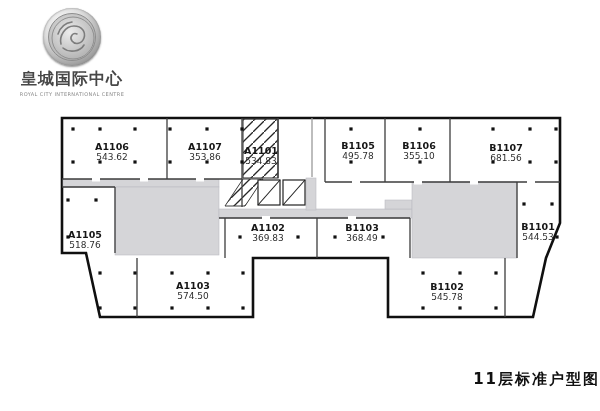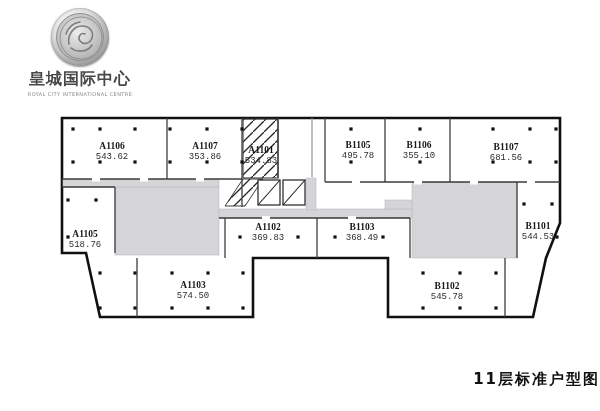--- a/index.html
+++ b/index.html
@@ -1,42 +1,42 @@
 <!DOCTYPE html>
 <html><head>
 <meta charset="utf-8">
 <style>
   html,body{margin:0;padding:0;background:#fff;}
   #stage{
     position:relative;width:600px;height:411px;background:#fff;overflow:hidden;
     font-family:"DejaVu Sans","Liberation Sans",sans-serif;
   }
   
-  .logo{position:absolute;left:14px;top:6px;width:132px;text-align:center;}
+  .logo{position:absolute;left:6px;top:6px;width:132px;text-align:center;}
   .medal{
     position:relative;width:58px;height:58px;margin:2px auto 0;border-radius:50%;
     background:radial-gradient(circle at 35% 28%,#fbfbfb,#dcdcdc 38%,#9a9a9a 78%,#c8c8c8);
     box-shadow:0 1px 2px rgba(0,0,0,.45), inset 0 0 2px #777;
   }
   .medal-inner{
     position:absolute;left:5px;top:5px;right:5px;bottom:5px;border-radius:50%;
     border:1px solid #8d8d8d;
     background:radial-gradient(circle at 45% 40%,#ececec,#b6b6b6 70%,#a2a2a2);
     overflow:hidden;
   }
   .logo-cn{margin-top:3px;font-size:16px;font-weight:bold;color:#474747;letter-spacing:1px;white-space:nowrap;}
   .logo-en{margin-top:1px;font-size:5px;color:#8a8a8a;letter-spacing:.4px;white-space:nowrap;}
   
   #plan-svg{position:absolute;left:0;top:0;}
   .unit-label{
     position:absolute;transform:translate(-50%,-50%);text-align:center;
     line-height:1.2;white-space:nowrap;pointer-events:none;
   }
-  .unit-id{font-size:9.5px;font-weight:bold;color:#161616;font-family:Liberation Serif, serif;}
-  .unit-area{font-size:9px;color:#2e2e2e;font-family:Liberation Mono, monospace;}
+  .unit-id{font-size:9.5px;font-weight:bold;color:#161616;}
+  .unit-area{font-size:9px;color:#2e2e2e;}
   
   .caption{
     position:absolute;left:0;top:370px;width:100%;text-align:right;
     font-size:15px;font-weight:bold;color:#111;letter-spacing:2px;
   }
 </style>
 </head>
 <body>
 
 <div id="stage">

